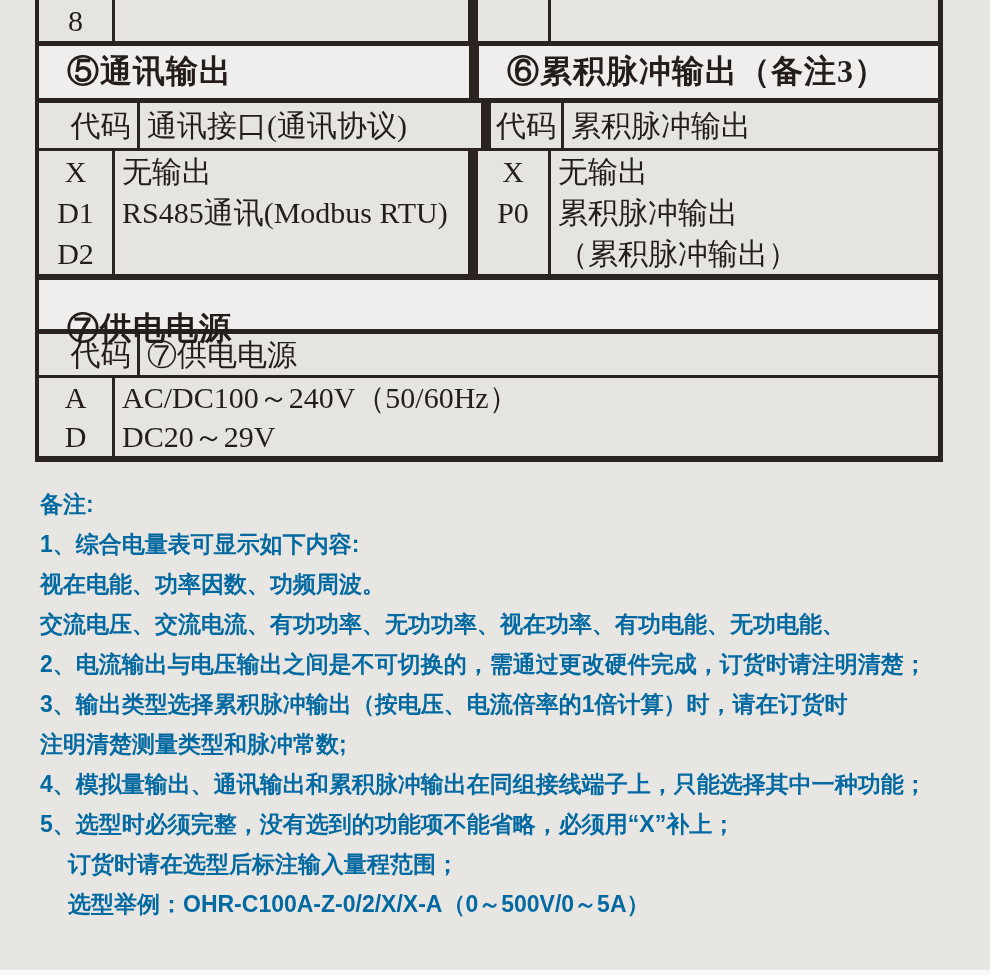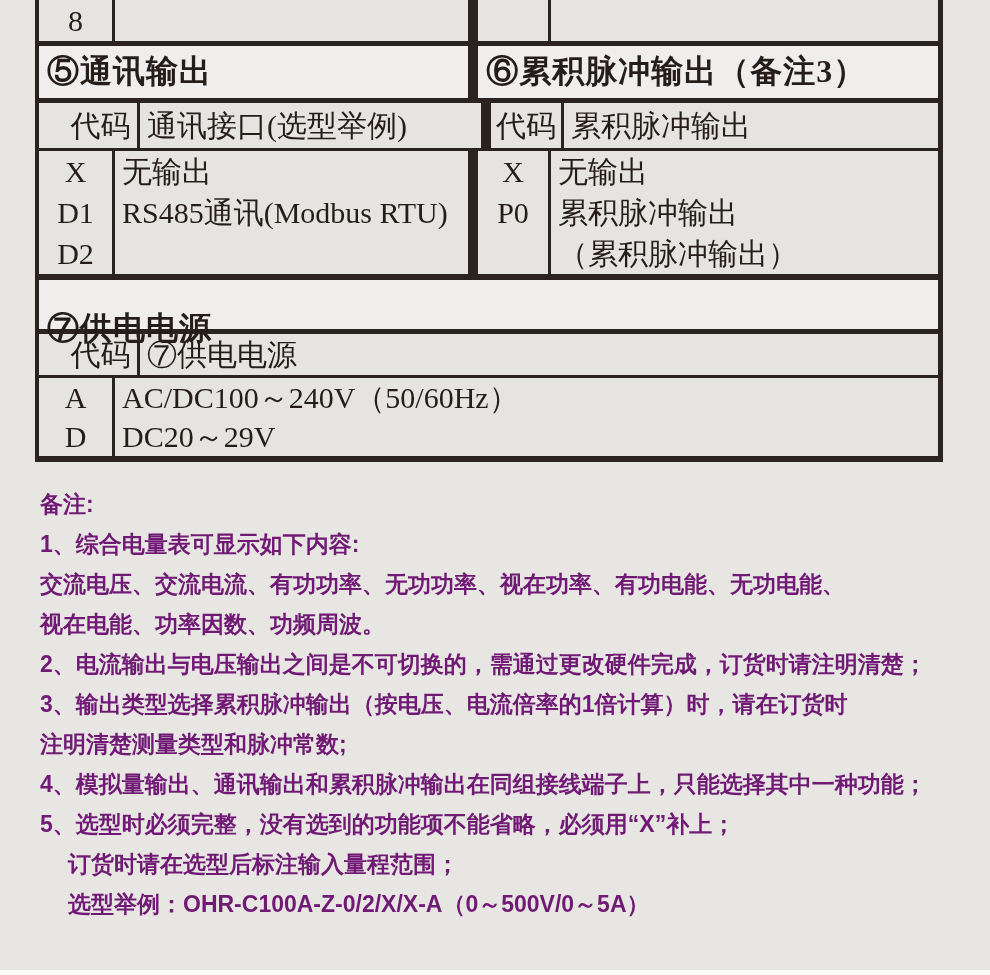--- a/index.html
+++ b/index.html
@@ -24,36 +24,36 @@
 
   .half-l { width:429px; border-right:10px solid #2b2320; display:flex; }
   .half-r { width:460px; display:flex; }
 
   .code-col-l { width:73px; border-right:3px solid #2b2320; text-align:center; }
   .code-col-r { width:70px; border-right:3px solid #2b2320; text-align:center; }
   .desc-col { flex:1; padding-left:7px; overflow:hidden; white-space:nowrap; }
 
   .r-top { height:41px; line-height:41px; }
   .r-sechdr { height:52px; background:#efeeec; }
-  .sec-cell { display:flex; align-items:center; padding-left:8px;
+  .sec-cell { display:flex; align-items:center; padding-left:28px;
               font-weight:bold; font-size:32px; letter-spacing:1px; }
   .r-codehdr { height:45px; line-height:45px; }
   .r-body { height:123px; }
   .line { height:41px; line-height:41px; white-space:nowrap; }
 
   .r-sec7 { height:49px; background:#efeeec; }
   .r-codehdr7 { height:41px; line-height:41px; }
   .r-body7 { height:78px; }
   .line7 { height:39px; line-height:39px; white-space:nowrap; }
 
   
   .notes {
     position:absolute; left:40px; top:484px; width:930px;
     font-family:"Liberation Sans","DejaVu Sans",sans-serif;
-    font-size:23px; font-weight:600; color:#701a75;
+    font-size:23px; font-weight:600; color:#0369a1;
   }
   .nline { height:40px; line-height:40px; white-space:nowrap; }
   .nline.indent { padding-left:28px; }
 
   .bottom-strip {
     position:absolute; left:0; bottom:0; width:990px; height:5px;
     background:#fafaf9;
   }
 </style>
 </head>
@@ -72,21 +72,21 @@
   </div>
 
   <div class="row r-sechdr bb-thick">
     <div class="half-l sec-cell">⑤通讯输出</div>
     <div class="half-r sec-cell">⑥累积脉冲输出（备注3）</div>
   </div>
 
   <div class="row r-codehdr bb-thin">
     <div class="half-l">
       <div class="code-col-l">代码</div>
-      <div class="desc-col">通讯接口(选型举例)</div>
+      <div class="desc-col">通讯接口(通讯协议)</div>
     </div>
     <div class="half-r">
       <div class="code-col-r">代码</div>
       <div class="desc-col">累积脉冲输出</div>
     </div>
   </div>
 
   <div class="row r-body bb-thick2">
     <div class="half-l">
       <div class="code-col-l">
@@ -132,22 +132,22 @@
       <div class="line7">DC20～29V</div>
     </div>
   </div>
 
   <div class="bb-thick2"></div>
 </div>
 
 <div class="notes">
   <div class="nline">备注:</div>
   <div class="nline">1、综合电量表可显示如下内容:</div>
+  <div class="nline">视在电能、功率因数、功频周波。</div>
   <div class="nline">交流电压、交流电流、有功功率、无功功率、视在功率、有功电能、无功电能、</div>
-  <div class="nline">视在电能、功率因数、功频周波。</div>
   <div class="nline">2、电流输出与电压输出之间是不可切换的，需通过更改硬件完成，订货时请注明清楚；</div>
   <div class="nline">3、输出类型选择累积脉冲输出（按电压、电流倍率的1倍计算）时，请在订货时</div>
   <div class="nline">注明清楚测量类型和脉冲常数;</div>
   <div class="nline">4、模拟量输出、通讯输出和累积脉冲输出在同组接线端子上，只能选择其中一种功能；</div>
   <div class="nline">5、选型时必须完整，没有选到的功能项不能省略，必须用“X”补上；</div>
   <div class="nline indent">订货时请在选型后标注输入量程范围；</div>
   <div class="nline indent">选型举例：OHR-C100A-Z-0/2/X/X-A（0～500V/0～5A）</div>
 </div>
 
 <div class="bottom-strip"></div>

